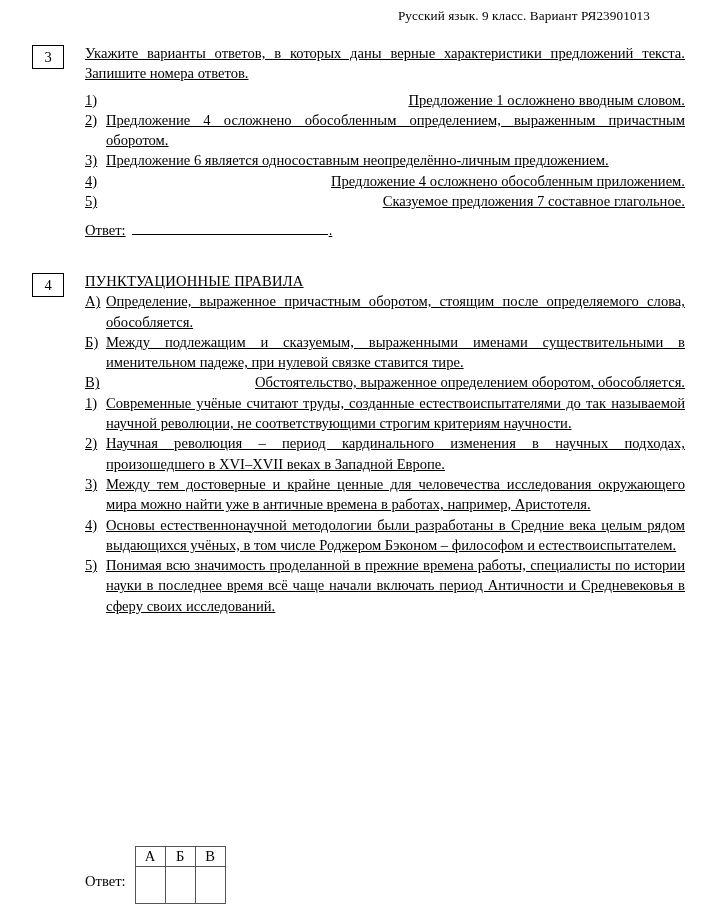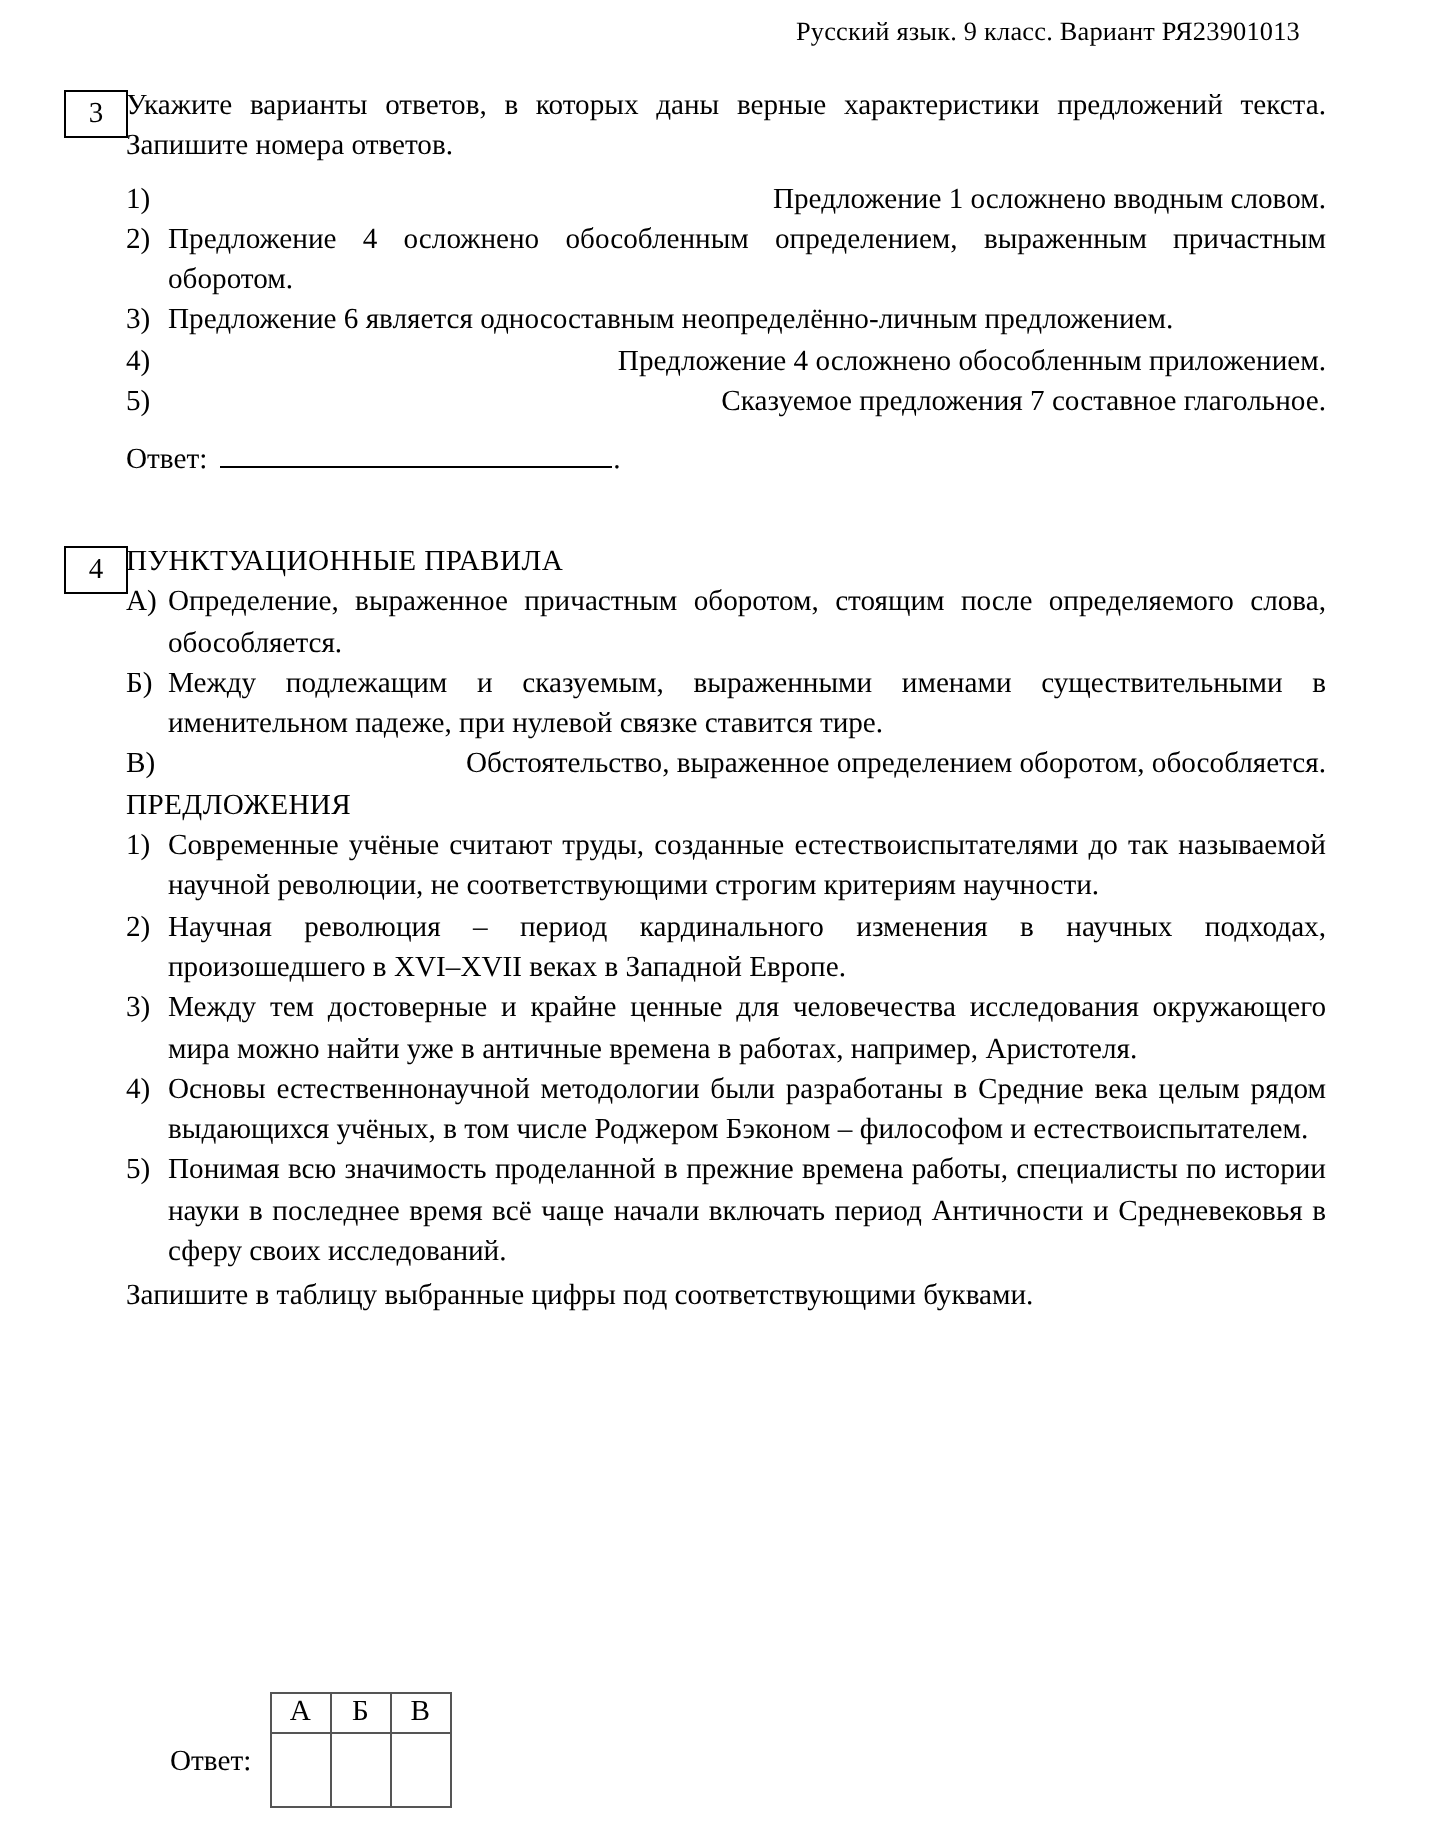--- a/index.html
+++ b/index.html
@@ -56,22 +56,23 @@
     border: 1.3px solid #000;
     box-sizing: border-box;
     display: flex;
     align-items: center;
     justify-content: center;
     font-size: 14.5px;
     font-family: "Liberation Serif", serif;
   }
 
   .task-body {
-    margin-left: 63px;
+    margin-left: 85px;
     width: 600px;
+    text-decoration: underline;
   }
 
   p.para {
     margin: 0;
     font-size: 14.6px;
     line-height: 20.3px;
     text-align: justify;
     text-justify: inter-word;
     hyphens: manual;
   }
@@ -224,21 +225,20 @@
         <li class="list-item">
           <span class="list-marker">Б)</span>
           <span class="list-text">Между подлежащим и сказуемым, выраженными именами существительными в именительном падеже, при нулевой связке ставится тире.</span>
         </li>
         <li class="list-item">
           <span class="list-marker">В)</span>
           <span class="list-text natural">Обстоятельство, выраженное определением оборотом, обособляется.</span>
         </li>
       </ul>
 
-      <h2 class="section-heading">ПРЕДЛОЖЕНИЯ</h2>
 
       <ol class="num-list">
         <li class="list-item">
           <span class="list-marker">1)</span>
           <span class="list-text">Современные учёные считают труды, созданные естествоиспытателями до так называемой научной революции, не соответствующими строгим критериям научности.</span>
         </li>
         <li class="list-item">
           <span class="list-marker">2)</span>
           <span class="list-text">Научная революция – период кардинального изменения в научных подходах, произошедшего в XVI–XVII веках в Западной Европе.</span>
         </li>
@@ -250,21 +250,20 @@
           <span class="list-marker">4)</span>
           <span class="list-text">Основы естественнонаучной методологии были разработаны в Средние века целым рядом выдающихся учёных, в том числе Роджером Бэконом – философом и естествоиспытателем.</span>
         </li>
         <li class="list-item">
           <span class="list-marker">5)</span>
           <span class="list-text">Понимая всю значимость проделанной в прежние времена работы, специалисты по истории науки в последнее время всё чаще начали включать период Античности и Средневековья в сферу своих исследований.</span>
         </li>
       </ol>
 
       <div class="spacer-2"></div>
-      <p class="para last-line-natural">Запишите в таблицу выбранные цифры под соответствующими буквами.</p>
     </div>
   </section>
 
   <div class="answer-table-block">
     <span class="answer-table-label">Ответ:</span>
     <table class="answer-table">
       <thead>
         <tr>
           <th>А</th>
           <th>Б</th>

